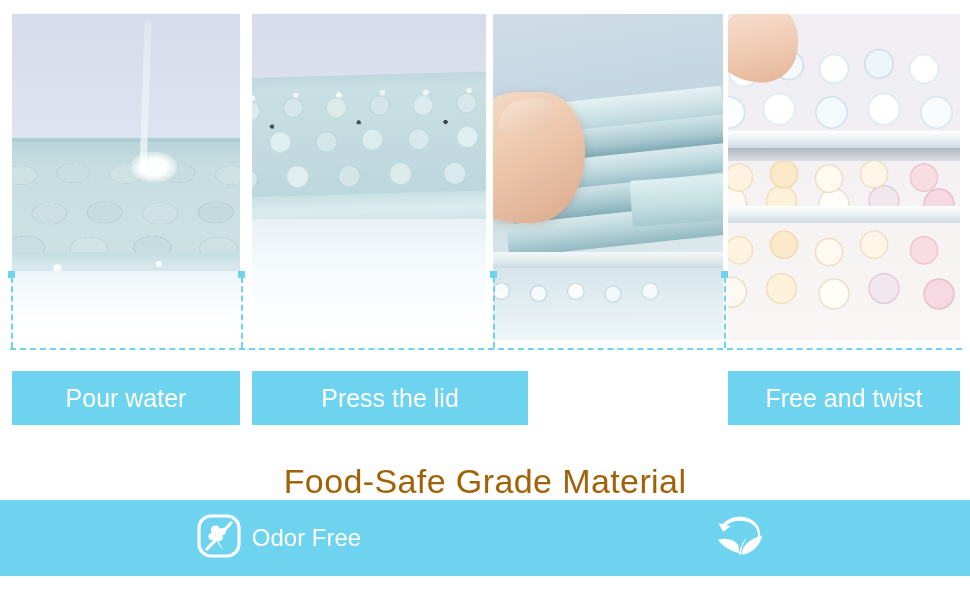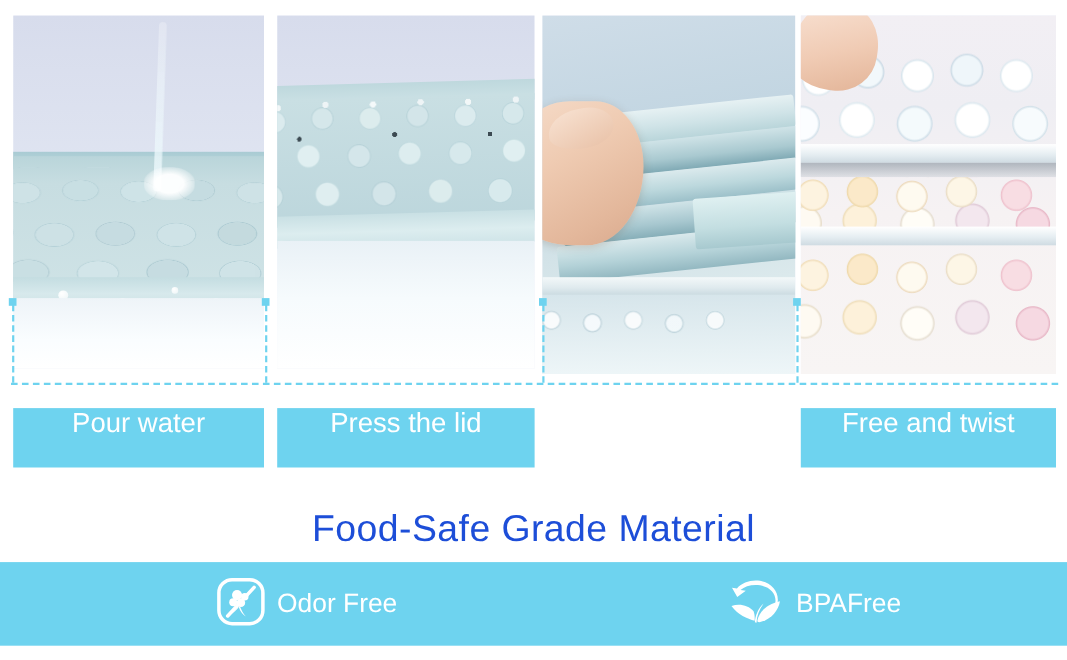--- a/index.html
+++ b/index.html
@@ -155,26 +155,26 @@
       radial-gradient(circle 23px at 66% 72%, #f3e7ee 0 58%, #dfc9d6 66%, transparent 70%),
       radial-gradient(circle 23px at 88% 78%, #f6d9e2 0 58%, #e8b9c8 66%, transparent 70%);
     filter:blur(.35px);}
 
   
   .vline{position:absolute;width:0;border-left:2px dashed #6ED3EF;}
   .vdot{position:absolute;width:7px;height:7px;background:#6ED3EF;}
   .hline{position:absolute;height:0;border-top:2px dashed #6ED3EF;}
 
   
-  .step{position:absolute;background:#6ED3EF;display:flex;
+  .step{position:absolute;background:#6ED3EF;display:flex;align-items:center;
     justify-content:center;color:#ffffff;}
   .step span{white-space:nowrap;}
 
   
-  .headline{position:absolute;left:0;right:0;text-align:center;color:#1d4ed8;
+  .headline{position:absolute;left:0;right:0;text-align:center;color:#a16207;
     font-size:34px;letter-spacing:.4px;}
 
   
   .bar-dash{position:absolute;left:0;right:0;height:0;border-top:2px dashed #6ED3EF;}
   .featbar{position:absolute;left:0;right:0;background:#6ED3EF;display:flex;
     align-items:center;}
   .feat{flex:1;display:flex;align-items:center;justify-content:center;gap:10px;}
   .feat .ic{flex:0 0 auto;display:block;}
   .feat .ftxt{color:#ffffff;font-size:24px;white-space:nowrap;}
 </style>
@@ -268,32 +268,32 @@
   <div class="vline" style="left:493px;top:277px;height:71px;"></div>
 
   <div class="vdot" style="left:721px;top:271px;"></div>
   <div class="vline" style="left:724px;top:277px;height:71px;"></div>
 
   <div class="hline" style="left:10px;right:8px;top:348px;"></div>
 
   <div class="step" style="left:12px;top:371px;width:228px;height:54px;">
     <span style="font-size:25px;">Pour water</span>
   </div>
-  <div class="step" style="left:252px;top:371px;width:234px;height:54px;">
+  <div class="step" style="left:252px;top:371px;width:276px;height:54px;">
     <span style="font-size:25px;">Press the lid</span>
   </div>
   <div class="step" style="left:728px;top:371px;width:232px;height:54px;">
     <span style="font-size:25px;">Free and twist</span>
   </div>
 
   <div class="headline" style="top:462px;">Food-Safe Grade Material</div>
 
   <div class="bar-dash" style="top:521px;"></div>
 
-  <div class="featbar" style="top:511px;height:76px;padding-left:48px;">
+  <div class="featbar" style="top:500px;height:76px;padding-left:48px;">
 
     <div class="feat">
       <span class="ic">
         <svg width="46" height="46" viewBox="0 0 46 46">
           <rect x="3" y="3" width="40" height="40" rx="12" ry="12" fill="none" stroke="#ffffff" stroke-width="3.2"></rect>
           <g fill="#ffffff">
             <circle cx="19.5" cy="17" r="4.6"></circle>
             <circle cx="26.5" cy="18.5" r="3.4"></circle>
             <circle cx="16" cy="23.5" r="3.6"></circle>
             <circle cx="23" cy="24" r="3.9"></circle>
@@ -316,19 +316,18 @@
                      C22 8.2 17 10 13.6 13 L18.6 13.6 L10.5 19.5 L5.5 10.8 L10.2 11.4
                      C14.6 6.8 21 4 28 4 Z"></path>
             <path d="M27 42 C20 40 11 36.5 5 28 C13 25.5 21 27.5 26 33
                      C27 35.5 27.2 39 27 42 Z"></path>
             <path d="M29.5 42.5 C31 34 38 26.5 51 23.5 C49.5 33 42 41 31.5 43.5
                      C30.8 43.3 30 43 29.5 42.5 Z"></path>
             <path d="M27.2 43.5 C27.6 36.5 30.6 30 35.5 25.6 C31.2 31.5 29 37.5 28.8 44 Z"></path>
           </g>
         </svg>
       </span>
-      <span class="ftxt">BPAFree</span>
     </div>
 
 
   </div>
 
 </div>
 
 </body></html>

